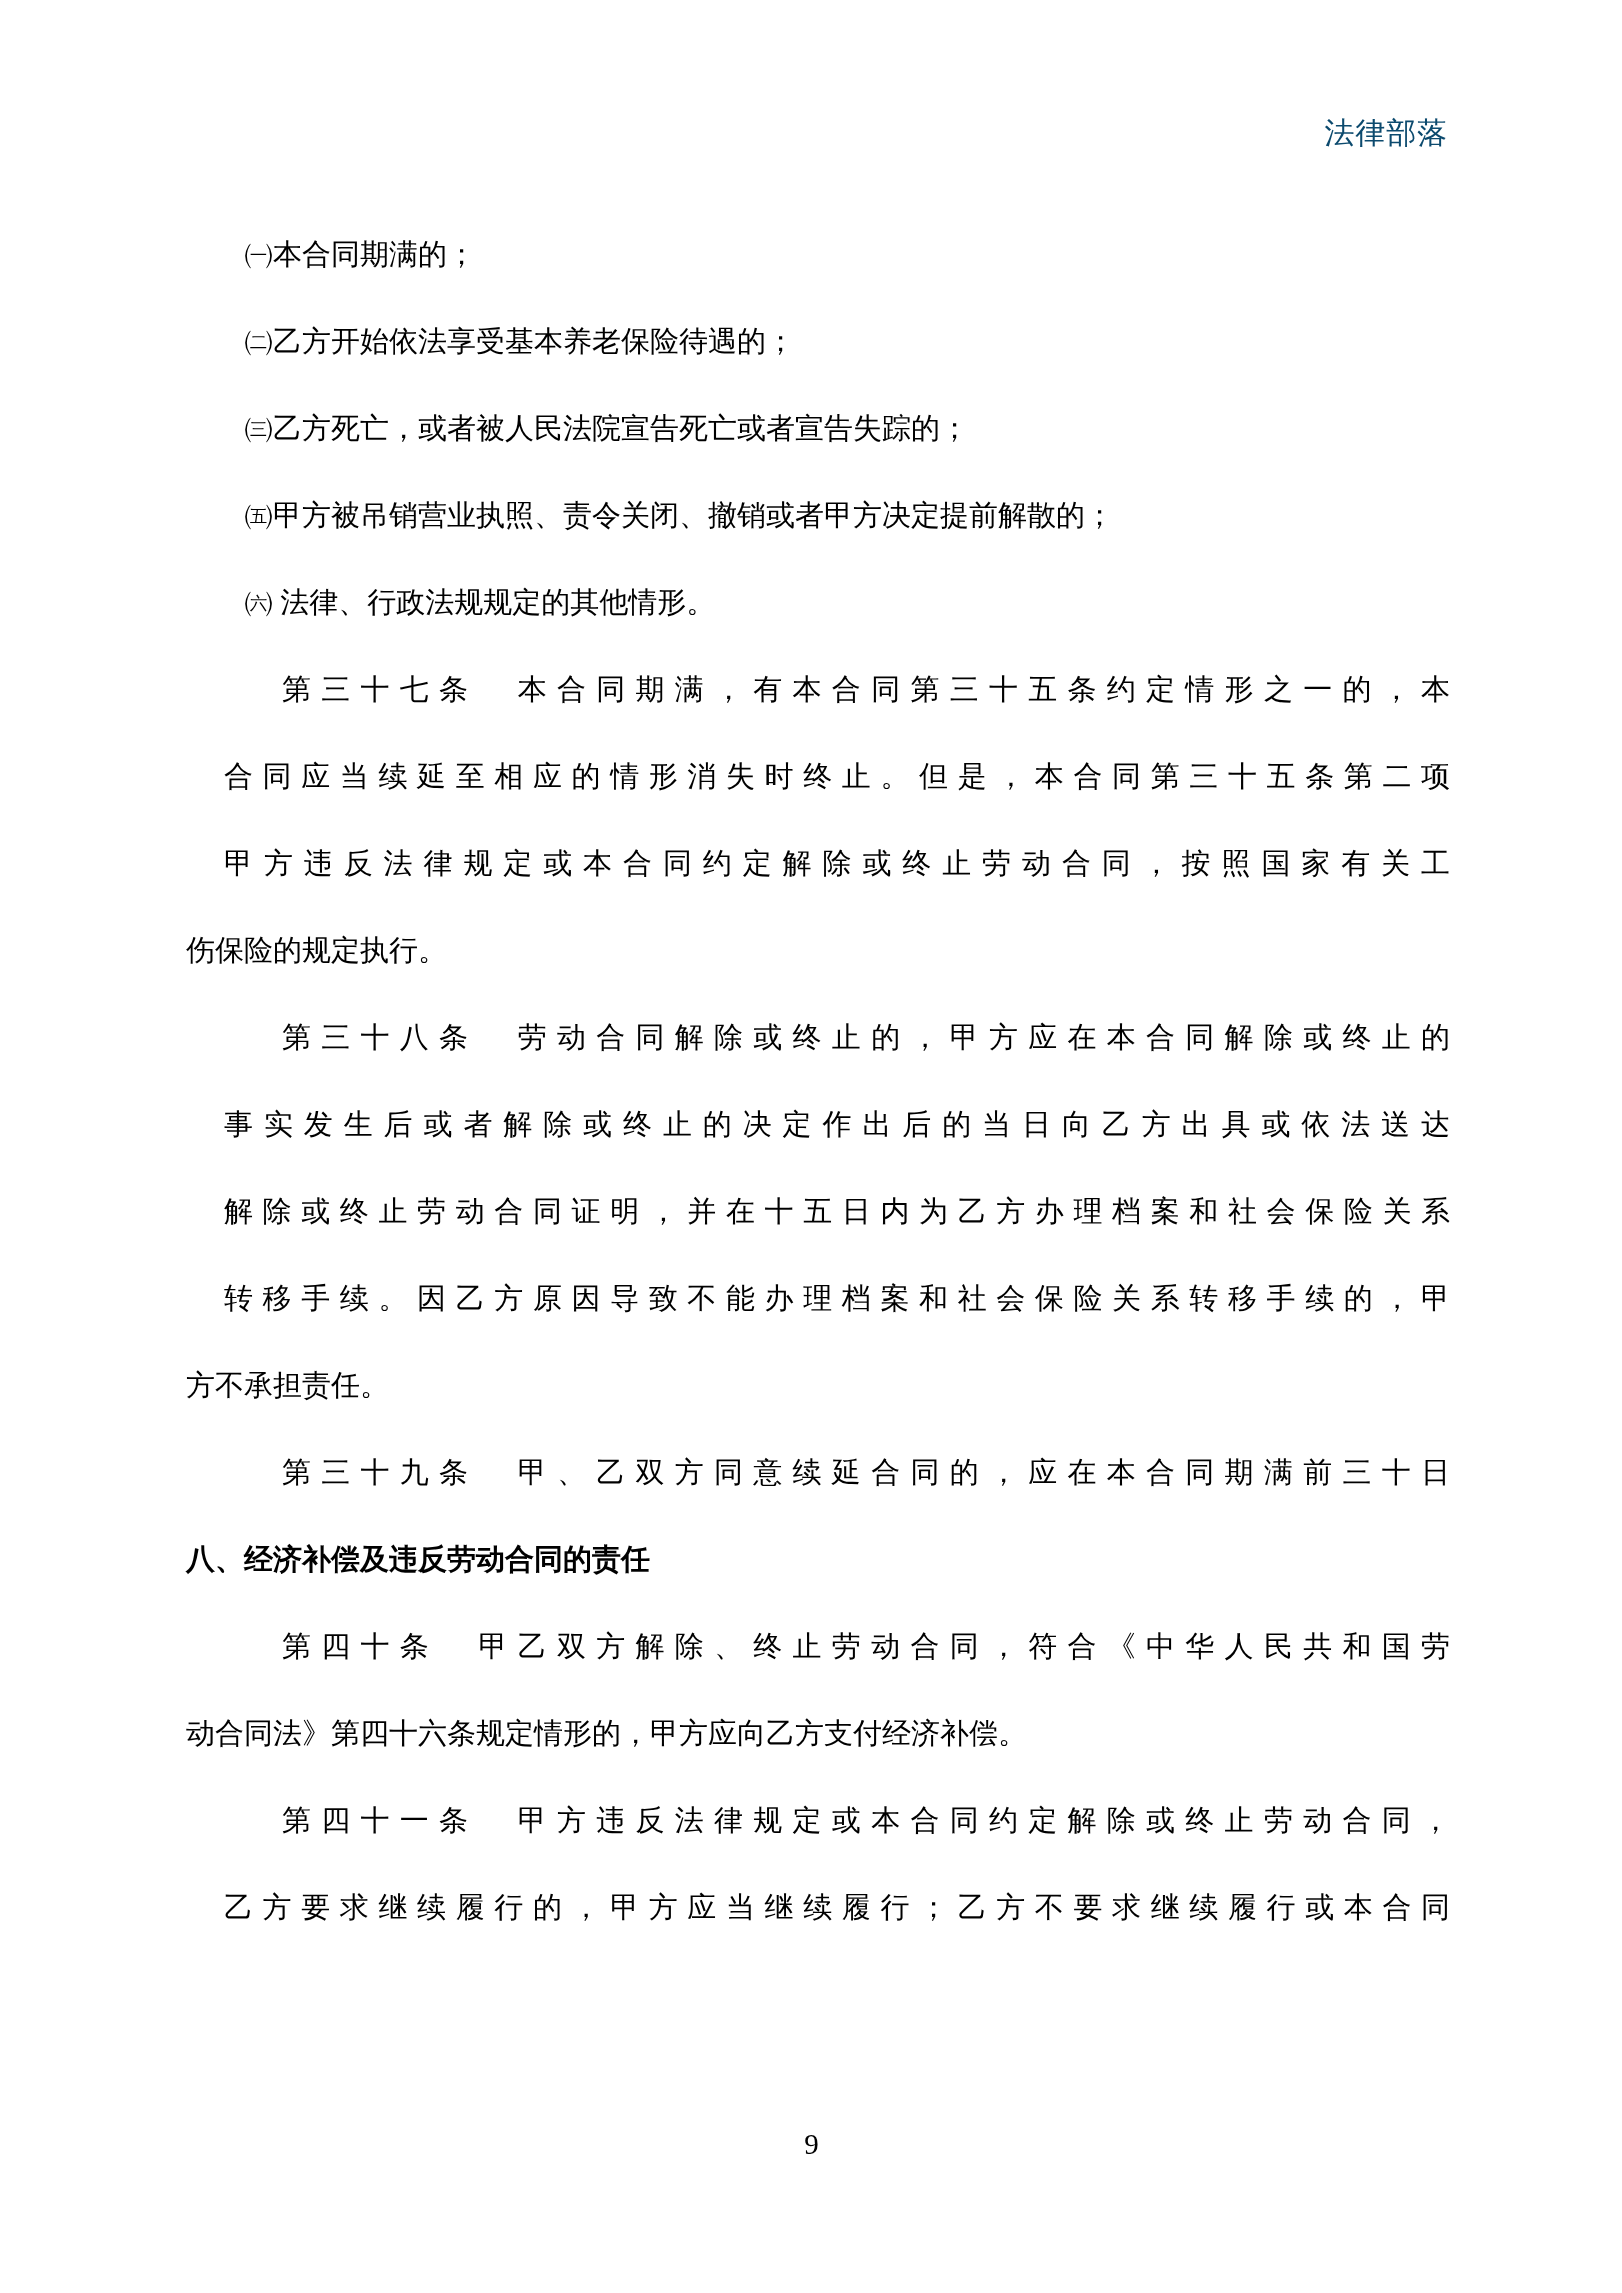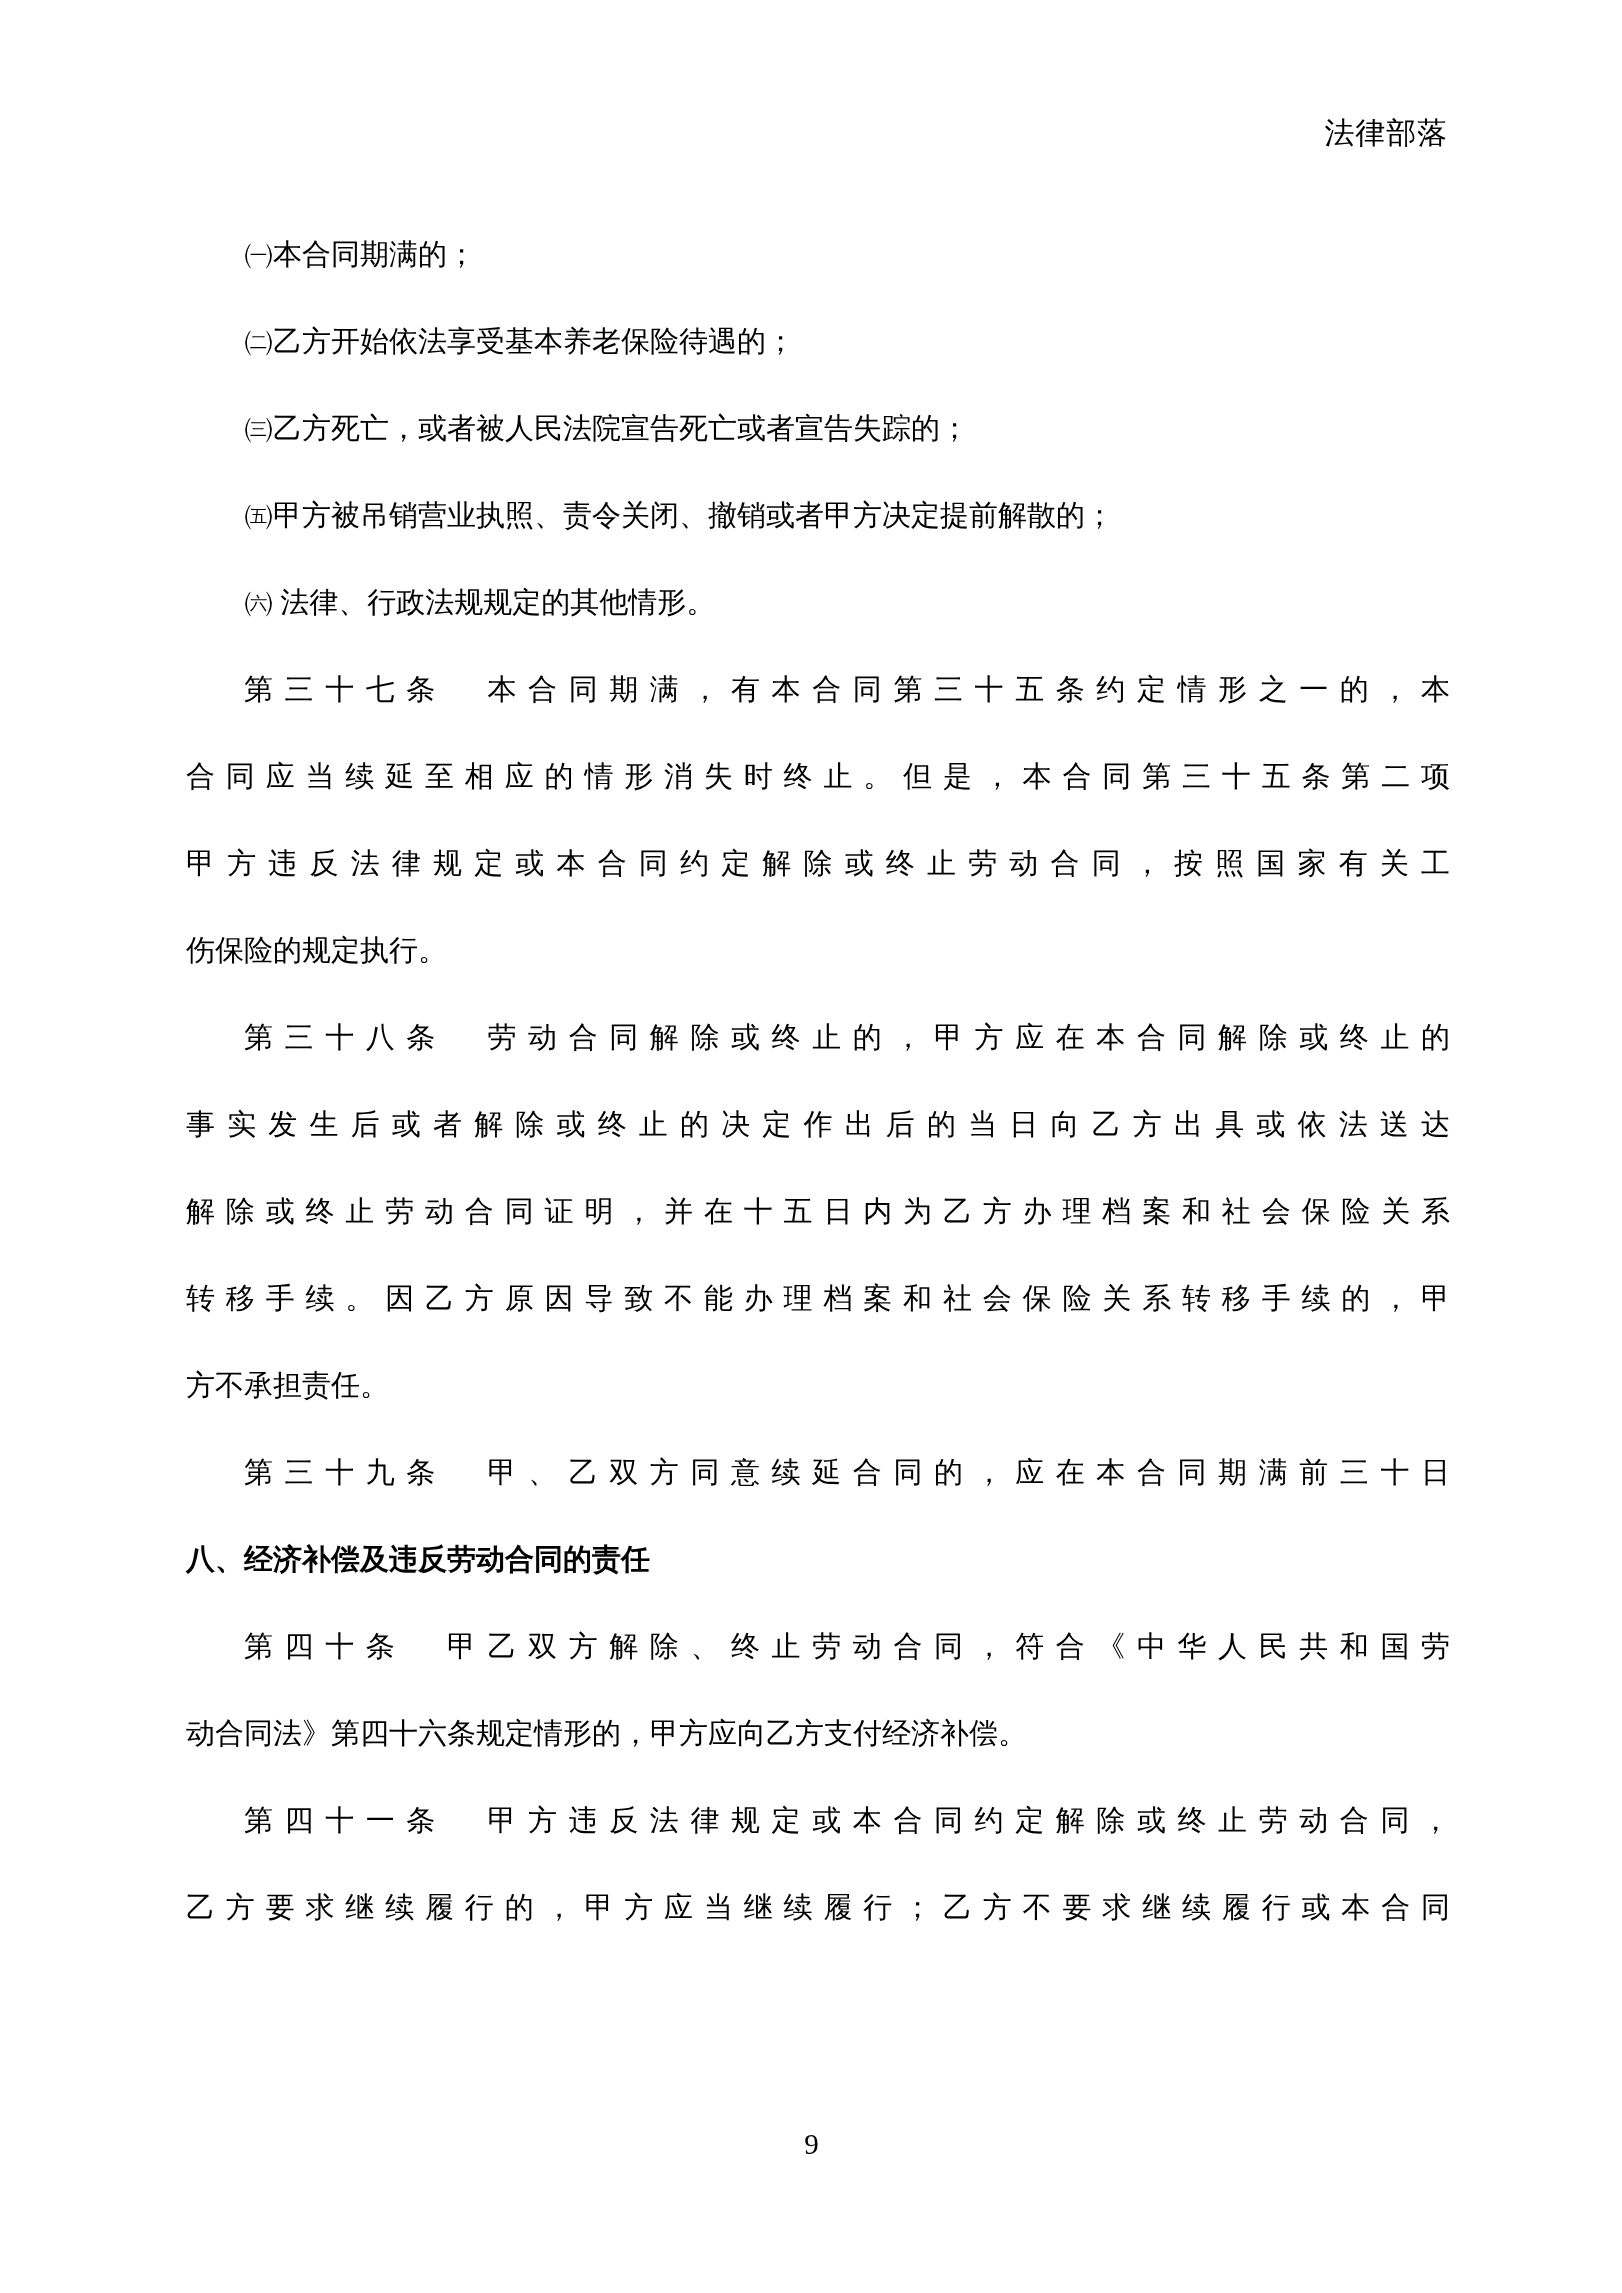--- a/index.html
+++ b/index.html
@@ -17,21 +17,21 @@
     inset: 0;
     background: #ffffff;
   }
   .page-header {
     position: absolute;
     top: 115px;
     right: 175px;
     font-size: 30px;
     line-height: 36px;
     letter-spacing: 0.9px;
-    color: #000000;
+    color: #0c4a6e;
   }
   .doc-body {
     position: absolute;
     top: 211px;
     left: 186px;
     width: 1264px;
   }
   .para { margin: 0; padding: 0; }
   .line {
     font-size: 29px;
@@ -40,20 +40,21 @@
     white-space: nowrap;
     text-align: justify;
     text-align-last: left;
     text-justify: inter-character;
     overflow: visible;
   }
   .line.indent { text-indent: 2em; }
   .line.fill {
     white-space: normal;
     text-align-last: justify;
+    margin-left: 38px;
   }
   .heading .line {
     font-family: "Liberation Sans", "DejaVu Sans", sans-serif;
     font-weight: 700;
   }
   .page-footer {
     position: absolute;
     top: 2126px;
     left: 0;
     width: 100%;

